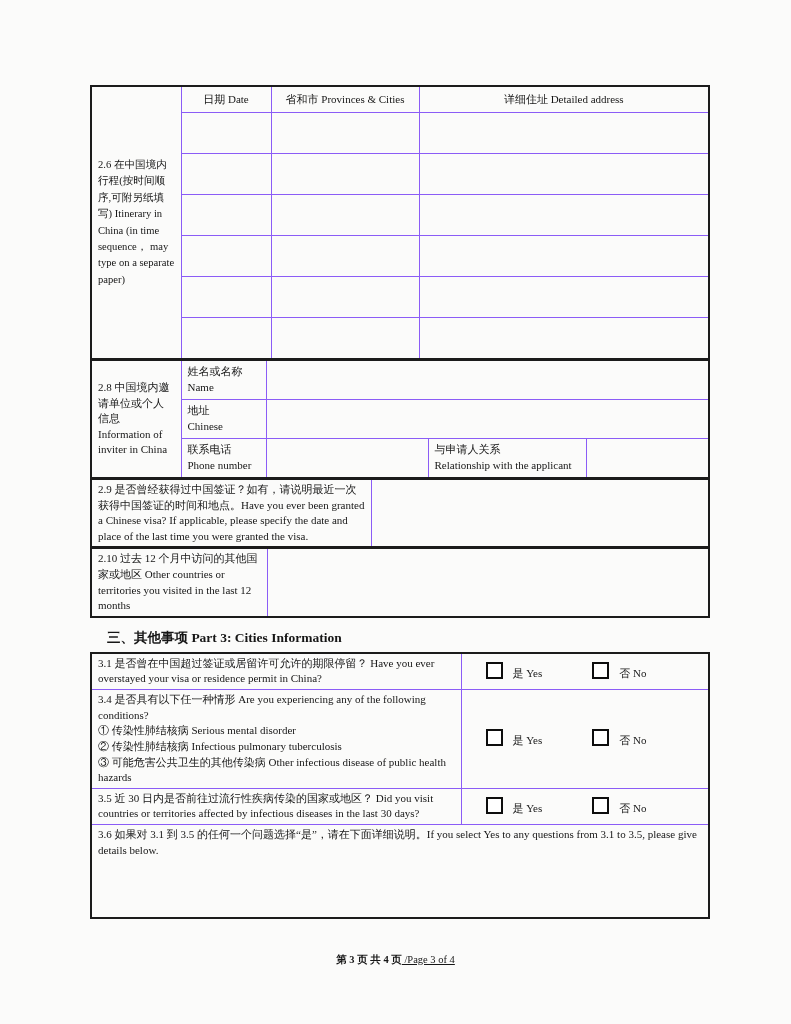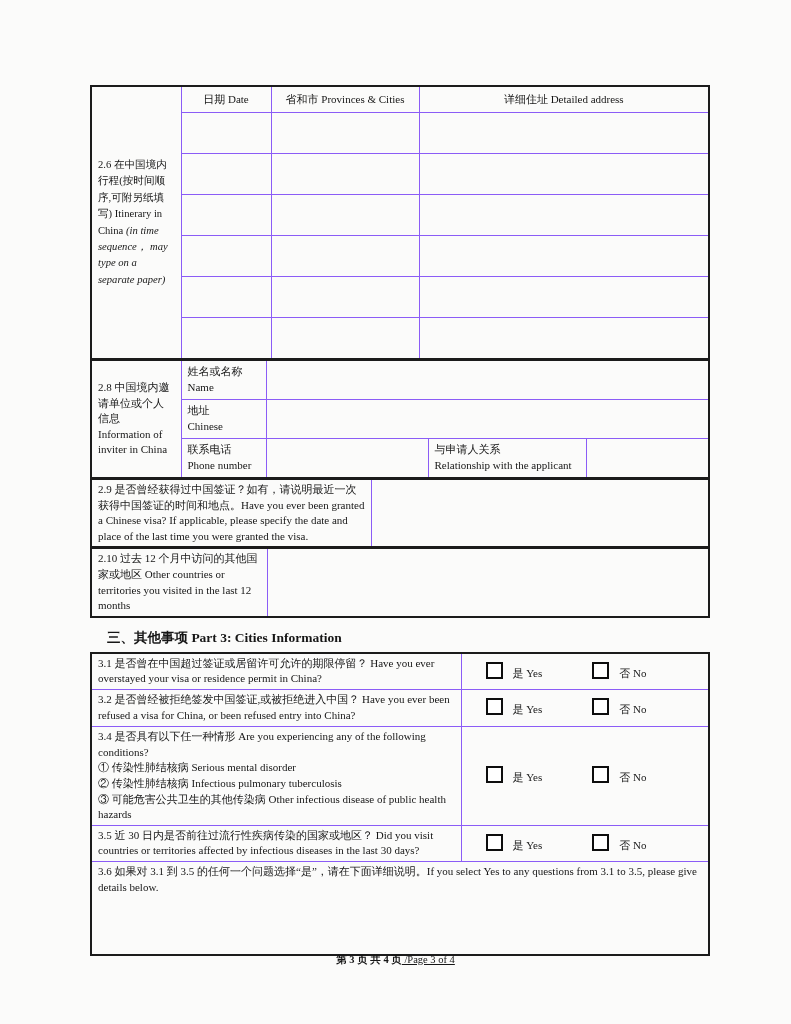--- a/index.html
+++ b/index.html
@@ -17,21 +17,21 @@
   .stack{margin-top:-1px;}
   td{
     border:1px solid #8b5cf6;
     padding:2px 6px;
     font-size:11px;line-height:1.42;
     vertical-align:middle;
     overflow:hidden;
   }
   .hdr{text-align:center;}
   .lbl26{font-size:10.6px;line-height:1.55;vertical-align:middle;}
-  .it{font-style:italic;margin-top:47px;}
+  .it{margin-top:47px;}
   .pre{white-space:pre-line;}
   .top{vertical-align:top;margin-left:36px;}
   .cbcell{padding-left:24px;}
   .cb{
     display:inline-block;width:13px;height:13px;
     border:2.5px solid #0d0d0d;background:#fff;
     vertical-align:-2px;
   }
   .cbtxt{margin-left:10px;font-size:11px;}
   .cb2{margin-left:50px;}
@@ -165,26 +165,20 @@
         <col style="width:248px">
       </colgroup>
     <tbody>
         <tr>
       <td style="height:31px"><span>3.1 是否曾在中国超过签证或居留许可允许的期限停留？ Have you ever overstayed your visa or residence permit in China?</span></td>
       <td class="cbcell">
         <span class="cb"></span><span class="cbtxt">是 Yes</span><span class="cb cb2"></span><span class="cbtxt">否 No</span>
       </td>
     </tr>
     <tr>
-      <td style="height:32px"><span>3.2 是否曾经被拒绝签发中国签证,或被拒绝进入中国？ Have you ever been refused a visa for China, or been refused entry into China?</span></td>
-      <td class="cbcell">
-        <span class="cb"></span><span class="cbtxt">是 Yes</span><span class="cb cb2"></span><span class="cbtxt">否 No</span>
-      </td>
-    </tr>
-    <tr>
       <td style="height:89px">
         <span class="q34line">3.4 是否具有以下任一种情形 Are you experiencing any of the following conditions?</span>
         <span class="q34line">① 传染性肺结核病 Serious mental disorder</span>
         <span class="q34line">② 传染性肺结核病 Infectious pulmonary tuberculosis</span>
         <span class="q34line">③ 可能危害公共卫生的其他传染病 Other infectious disease of public health hazards</span>
       </td>
       <td class="cbcell">
         <span class="cb"></span><span class="cbtxt">是 Yes</span><span class="cb cb2"></span><span class="cbtxt">否 No</span>
       </td>
     </tr>

